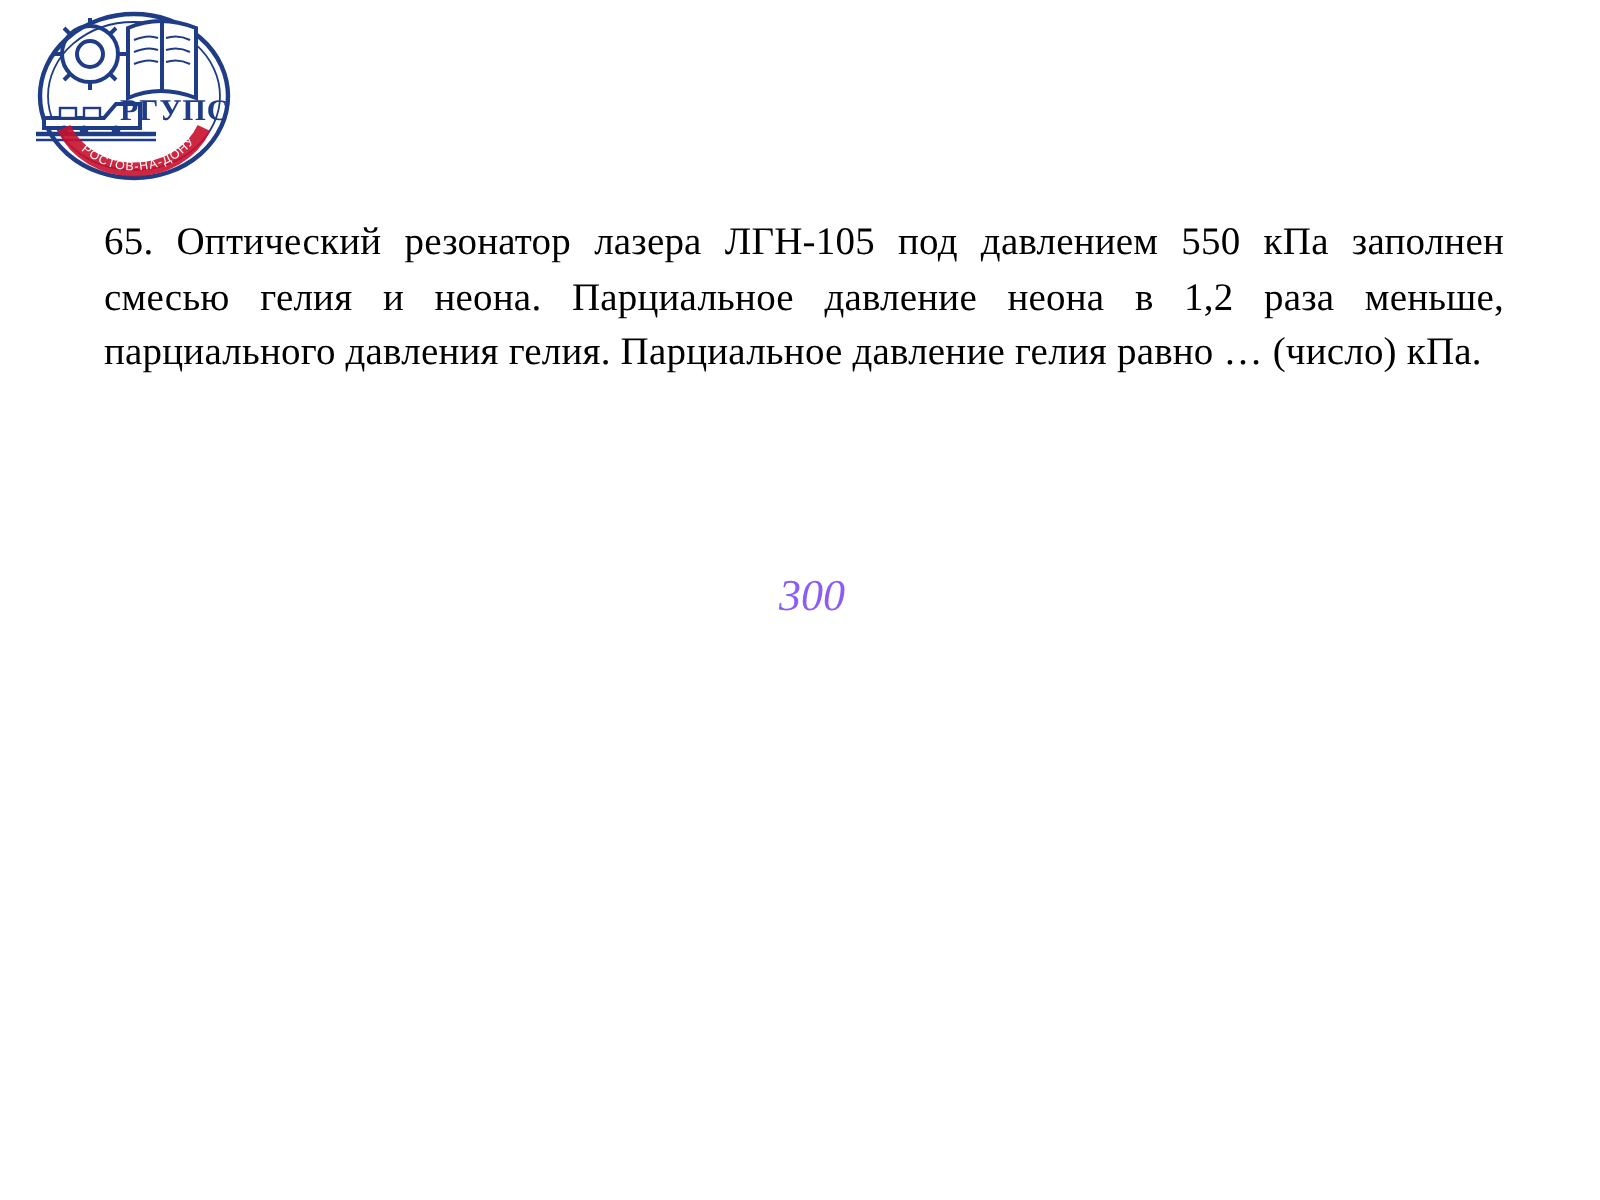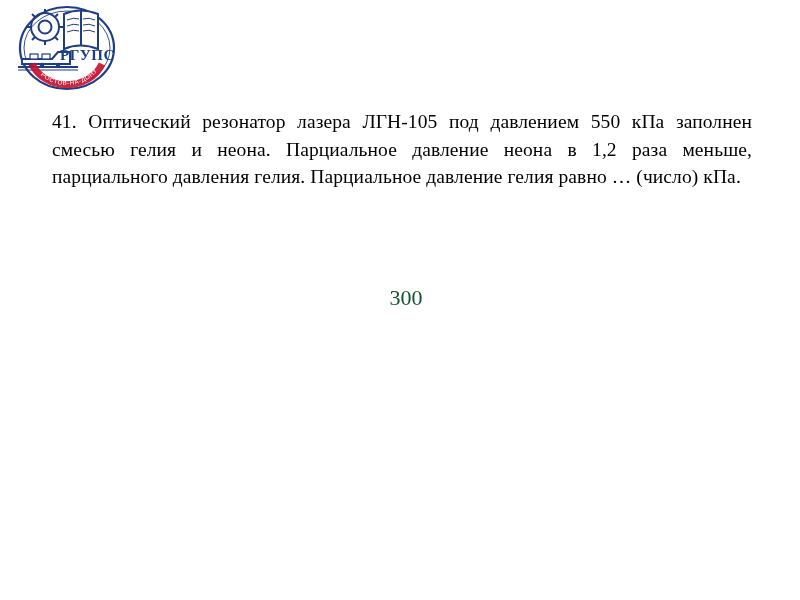--- a/index.html
+++ b/index.html
@@ -52,22 +52,23 @@
   }
 
   
   .answer {
     position: absolute;
     left: 0;
     top: 285px;
     width: 800px;
     text-align: center;
     font-size: 22px;
-    color: #14532d;
+    color: #8b5cf6;
     font-family: "Liberation Serif", serif;
+    font-style: italic;
   }
   .answer-inner {
     display: inline-block;
     padding-left: 12px;
   }
 </style>
 </head>
 <body>
 
 <div class="slide">
@@ -106,20 +107,20 @@
 
       <path id="cityArc" d="M26 62 A 36 32 0 0 0 92 62" fill="none" stroke="none"></path>
       <path d="M24 60 A 38 34 0 0 0 94 60" fill="none" stroke="#C8102E" stroke-width="7" opacity="0.9"></path>
       <text font-family="Liberation Sans, sans-serif" font-size="6.2" fill="#ffffff" letter-spacing="0.6">
         <textPath href="#cityArc" startOffset="14%">РОСТОВ-НА-ДОНУ</textPath>
       </text>
     </svg>
   </div>
 
   <div class="question">
-    <p>41. Оптический резонатор лазера ЛГН-105 под давлением 550 кПа заполнен смесью гелия и неона. Парциальное давление неона в 1,2 раза меньше, парциального давления гелия. Парциальное давление гелия равно … (число) кПа.</p>
+    <p>65. Оптический резонатор лазера ЛГН-105 под давлением 550 кПа заполнен смесью гелия и неона. Парциальное давление неона в 1,2 раза меньше, парциального давления гелия. Парциальное давление гелия равно … (число) кПа.</p>
   </div>
 
   <div class="answer">
     <span class="answer-inner">300</span>
   </div>
 
 </div>
 
 </body></html>

